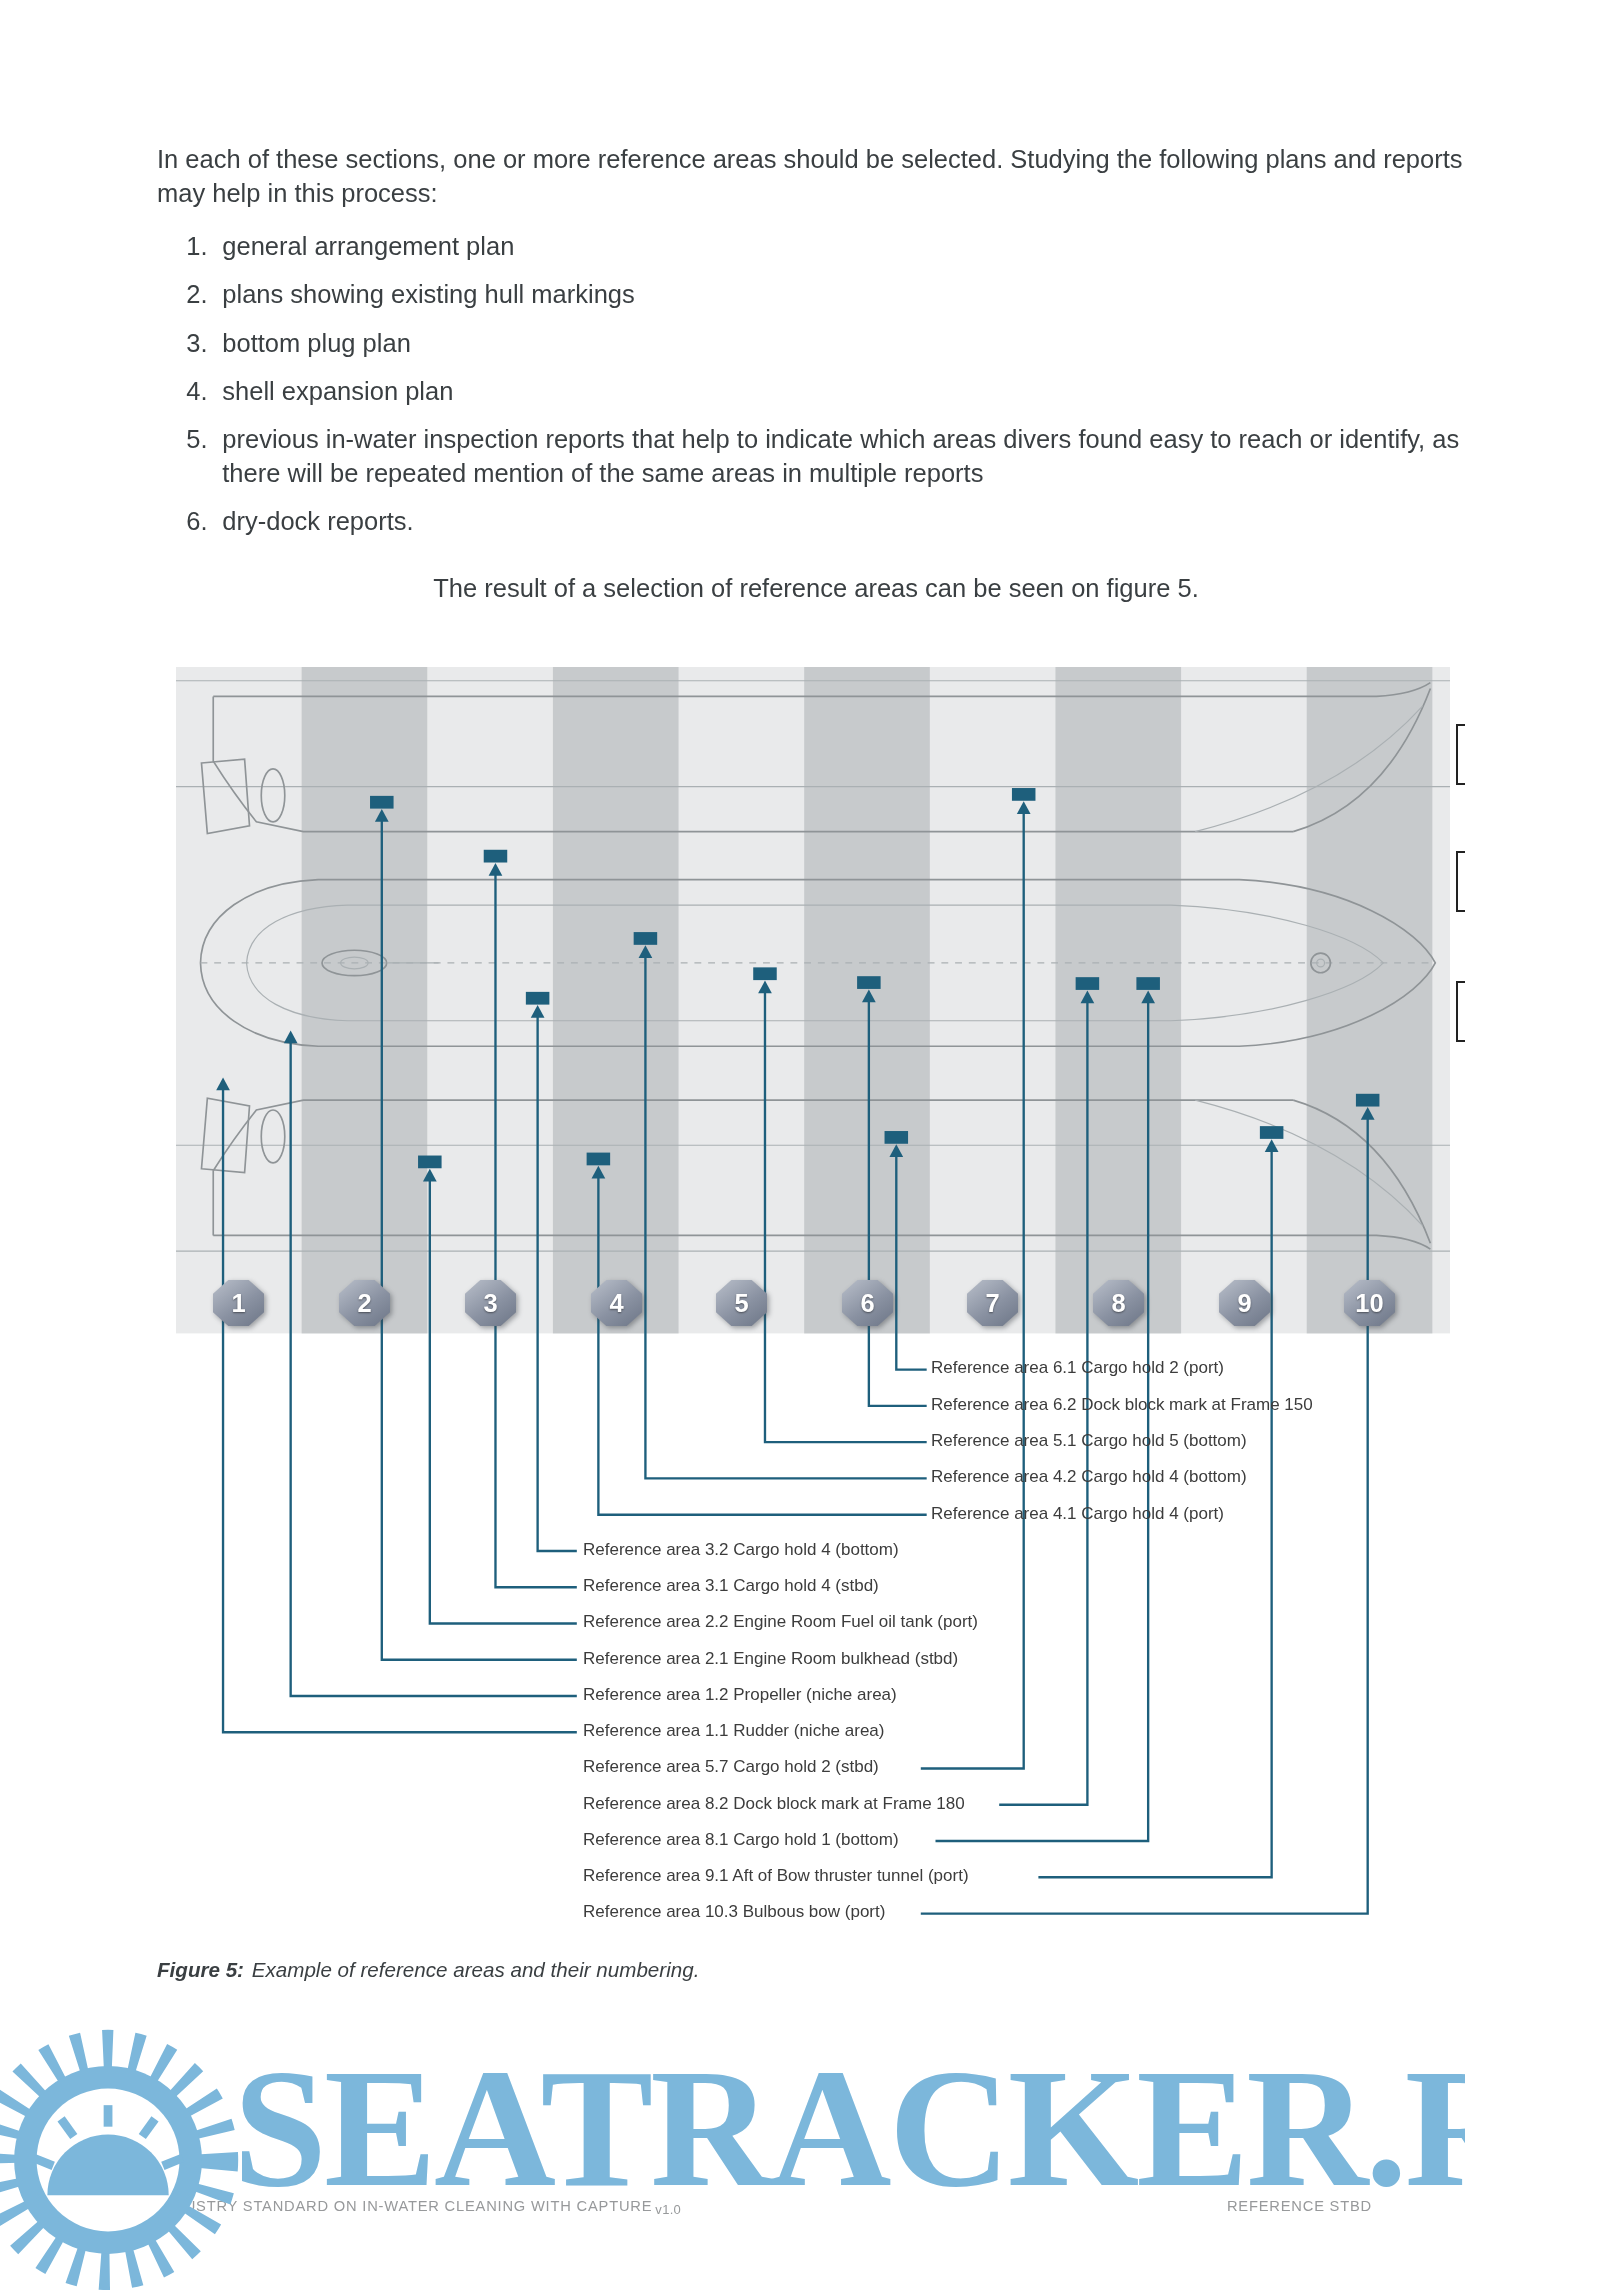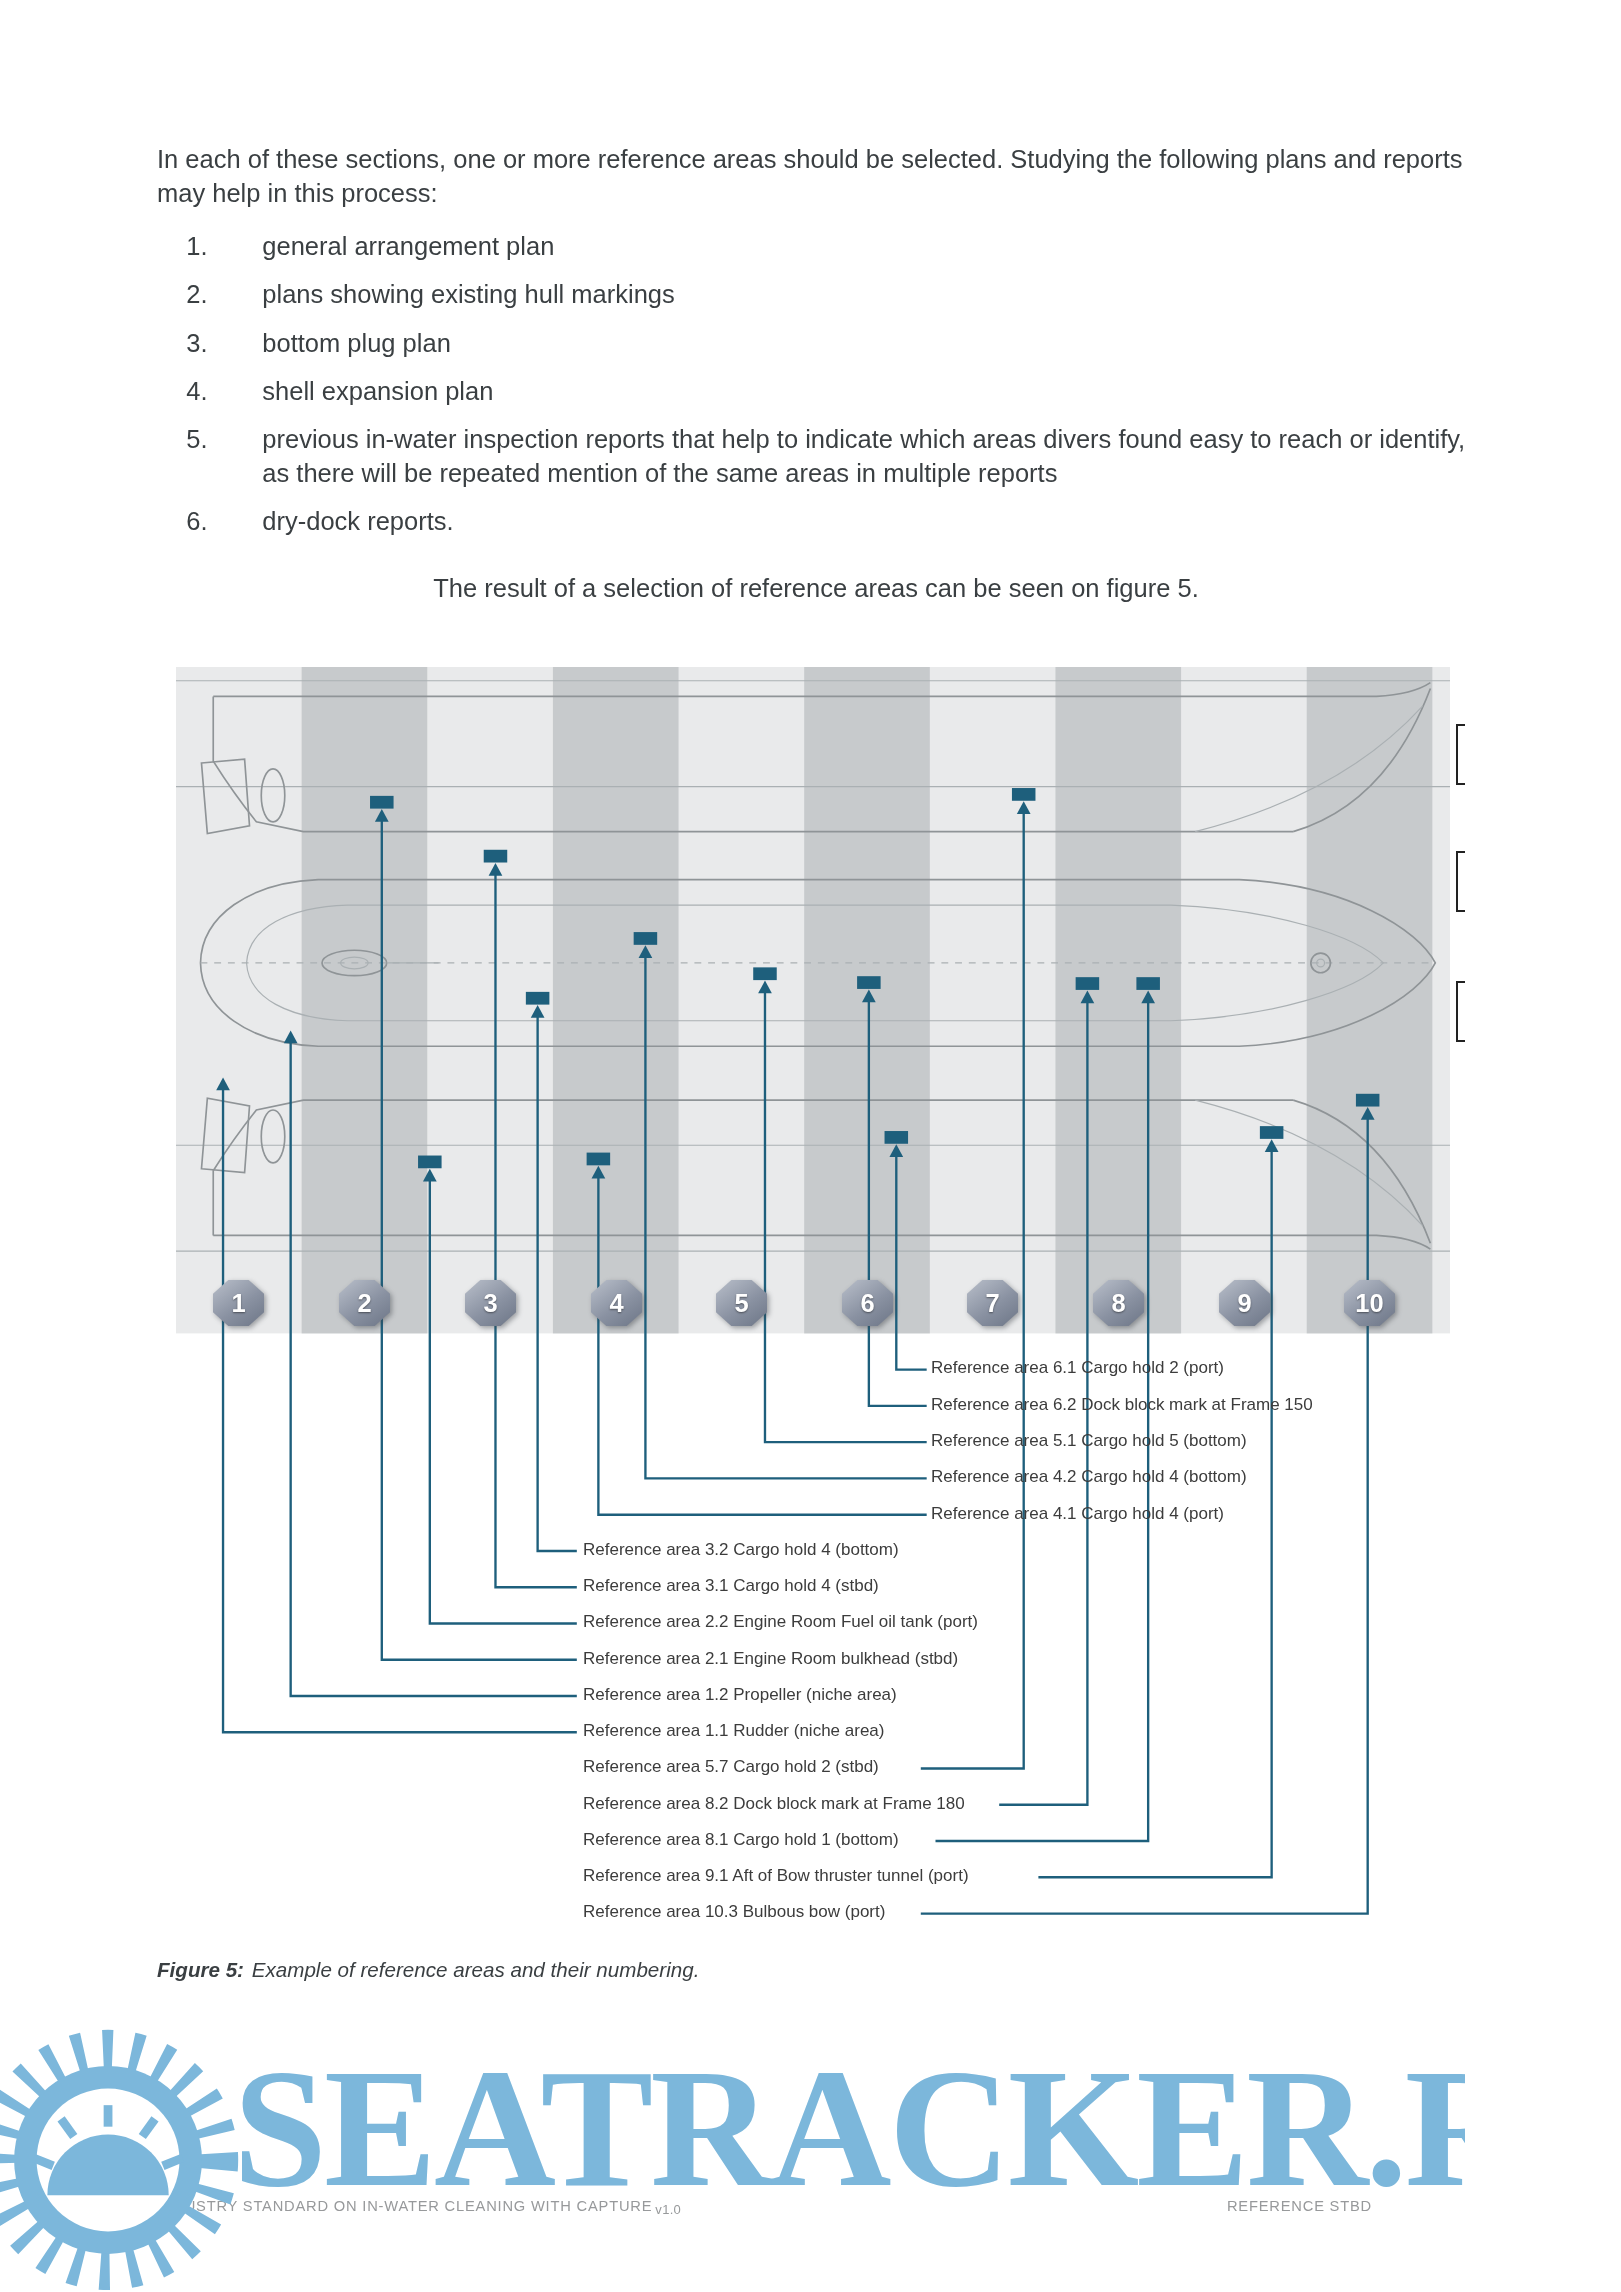--- a/index.html
+++ b/index.html
@@ -2,21 +2,21 @@
 <html><head>
 <meta charset="utf-8">
 <style>
   html,body{margin:0;padding:0;background:#fff;}
   .page{position:relative;width:1465px;height:2293px;background:#ffffff;overflow:hidden;
         font-family:"Liberation Sans","DejaVu Sans",sans-serif;color:#3a3f42;}
   .text-block{position:absolute;left:157px;top:143px;width:1318px;font-size:25.5px;line-height:1.32;}
   .intro{margin:0 0 19.6px 0;}
   .li{display:flex;margin:0 0 14.7px 17.6px;}
   .li-num{width:33px;text-align:right;margin-right:14.7px;flex:none;}
-  .li-text{flex:1;margin-left:40px;}
+  .li-text{flex:1;}
   .result{margin:33px 0 0 0;text-align:center;}
   .figure-wrap{position:absolute;left:176px;top:667px;width:1323px;height:1274px;}
   .figure-wrap svg{position:absolute;left:0;top:0;}
   .hull{fill:none;stroke:#8f9497;stroke-width:1.7;}
   .hull-light{fill:none;stroke:#aab0b3;stroke-width:1.2;}
   .conn{fill:none;stroke:#1e5f7c;stroke-width:2.4;}
   .head{fill:#1e5f7c;stroke:none;}
   .marker{fill:#1e5f7c;}
   .badge{position:absolute;width:51px;height:46px;filter:drop-shadow(2px 2.9px 2.9px rgba(60,64,70,.45));}
   .badge-inner{width:100%;height:100%;

